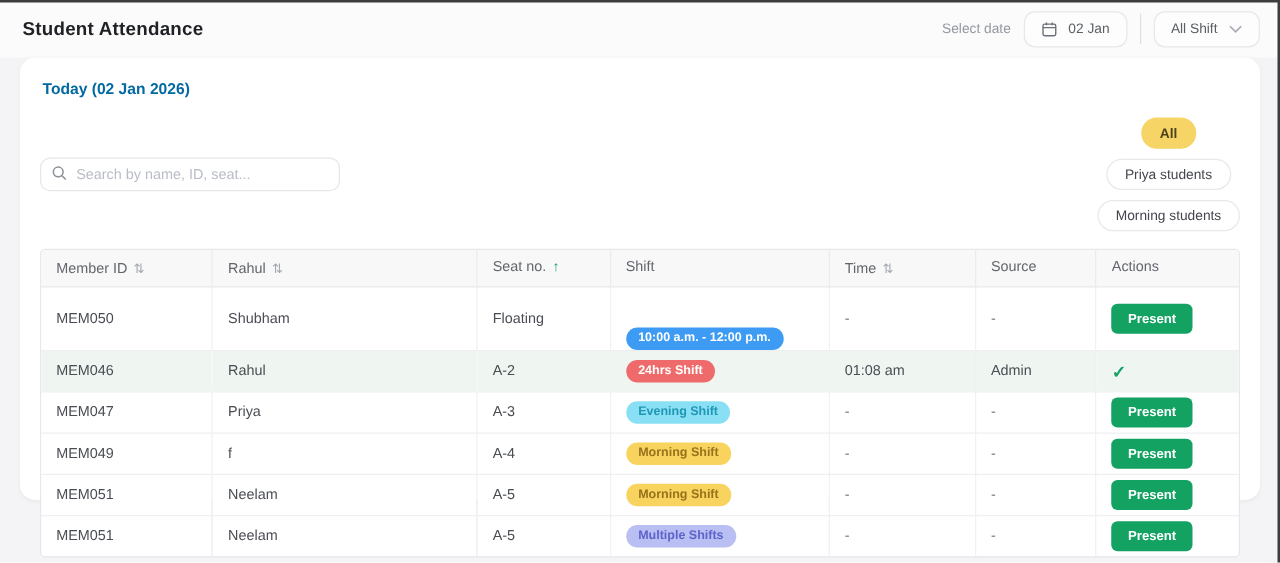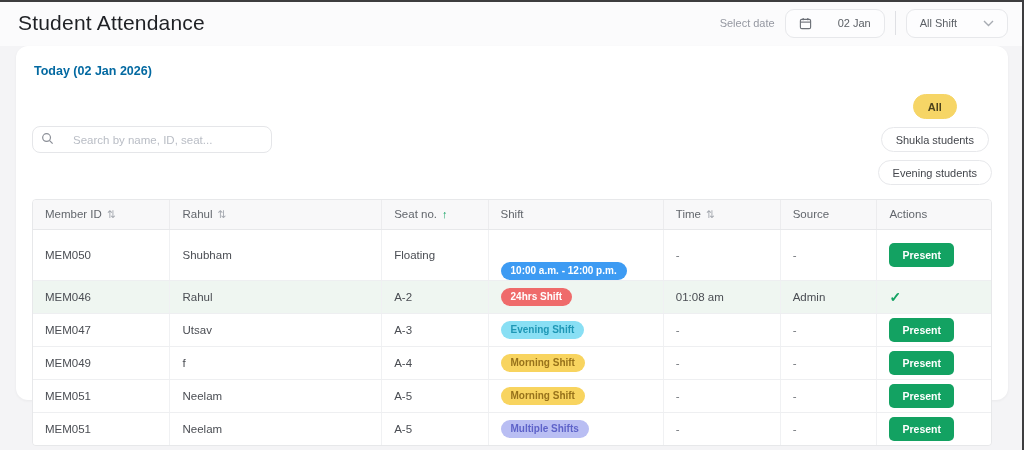--- a/index.html
+++ b/index.html
@@ -14,46 +14,46 @@
     position:fixed; inset:0; pointer-events:none;
     border-top:2px solid #3d3d3f; border-right:2px solid #3d3d3f;
     z-index:99;
   }
   
   .topbar {
     height:46px; background:#fbfbfc;
     display:flex; align-items:center; justify-content:space-between;
     padding:0 16px 0 18px;
   }
-  .page-title { font-size:21px; font-weight:400; color:#1f2125; letter-spacing:.2px; }
+  .page-title { font-size:15px; font-weight:700; color:#1f2125; letter-spacing:.2px; }
   .topbar-right { display:flex; align-items:center; gap:10px; }
   .select-date-label { font-size:11px; color:#9598a1; }
   .date-btn, .shift-select {
-    display:flex; align-items:center; gap:26px;
+    display:flex; align-items:center; gap:9px;
     height:29px; padding:0 13px;
     background:#fdfdfe; border:1px solid #e7e8eb; border-radius:9px;
     font-size:11px; color:#5c6066; cursor:pointer;
     font-family:"Liberation Sans", sans-serif;
   }
   .vdivider { width:1px; height:24px; background:#dfe0e4; }
   .icon { display:inline-flex; align-items:center; }
   
   .card {
     margin:0 16px; background:#ffffff; border-radius:12px;
     box-shadow:0 1px 3px rgba(30,33,40,.05);
     height:354px; padding:17px 16px;
   }
   .today-label { font-size:12.5px; font-weight:700; color:#0369a1; margin:1px 0 16px 2px; }
   .toolbar { display:flex; align-items:center; justify-content:space-between; margin-bottom:14px; }
   .search {
     position:relative; width:240px;
   }
   .search input {
     width:100%; height:27px; border:1px solid #e5e6e9; border-radius:8px;
-    background:#fff; padding:0 10px 0 40px; font-size:11.5px; color:#44474c;
+    background:#fff; padding:0 10px 0 28px; font-size:11.5px; color:#44474c;
     font-family:"Liberation Sans", sans-serif; outline:none;
   }
   .search input::placeholder { color:#b9bdc5; }
   .search .icon { position:absolute; left:9px; top:6px; }
   .chips { display:flex; align-items:center; gap:8px;flex-direction:column; }
   .chip {
     height:25px; padding:0 14px; border-radius:999px;
     background:#fff; border:1px solid #e7e8eb;
     font-size:11px; color:#43464c; cursor:pointer;
     font-family:"Liberation Sans", sans-serif;
@@ -140,22 +140,22 @@
       <span class="icon">
         <svg width="13" height="13" viewBox="0 0 14 14" fill="none" stroke="#8b8f97" stroke-width="1.3">
           <circle cx="6" cy="6" r="4.2"></circle>
           <line x1="9.3" y1="9.3" x2="12.5" y2="12.5"></line>
         </svg>
       </span>
       <input type="text" placeholder="Search by name, ID, seat..." style="">
     </div>
     <div class="chips" id="chips">
         <button class="chip active">All</button>
-        <button class="chip">Shukla students</button>
-        <button class="chip">Evening students</button>
+        <button class="chip">Priya students</button>
+        <button class="chip">Morning students</button>
       </div>
   </div>
 
   <div class="tablewrap">
     <table>
       <colgroup id="cols">
           <col style="width: 14.3%;">
           <col style="width: 22.1%;">
           <col style="width: 11.1%;">
           <col style="width: 18.3%;">
@@ -188,21 +188,21 @@
             <td>MEM046</td>
             <td>Rahul</td>
             <td>A-2</td>
             <td><span class="badge red">24hrs Shift</span></td>
             <td>01:08 am</td>
             <td>Admin</td>
             <td><span class="check">✓</span></td>
           </tr>
           <tr class="">
             <td>MEM047</td>
-            <td>Utsav</td>
+            <td>Priya</td>
             <td>A-3</td>
             <td><span class="badge cyan">Evening Shift</span></td>
             <td><span class="dash">-</span></td>
             <td><span class="dash">-</span></td>
             <td><button class="present-btn">Present</button></td>
           </tr>
           <tr class="">
             <td>MEM049</td>
             <td>f</td>
             <td>A-4</td>

